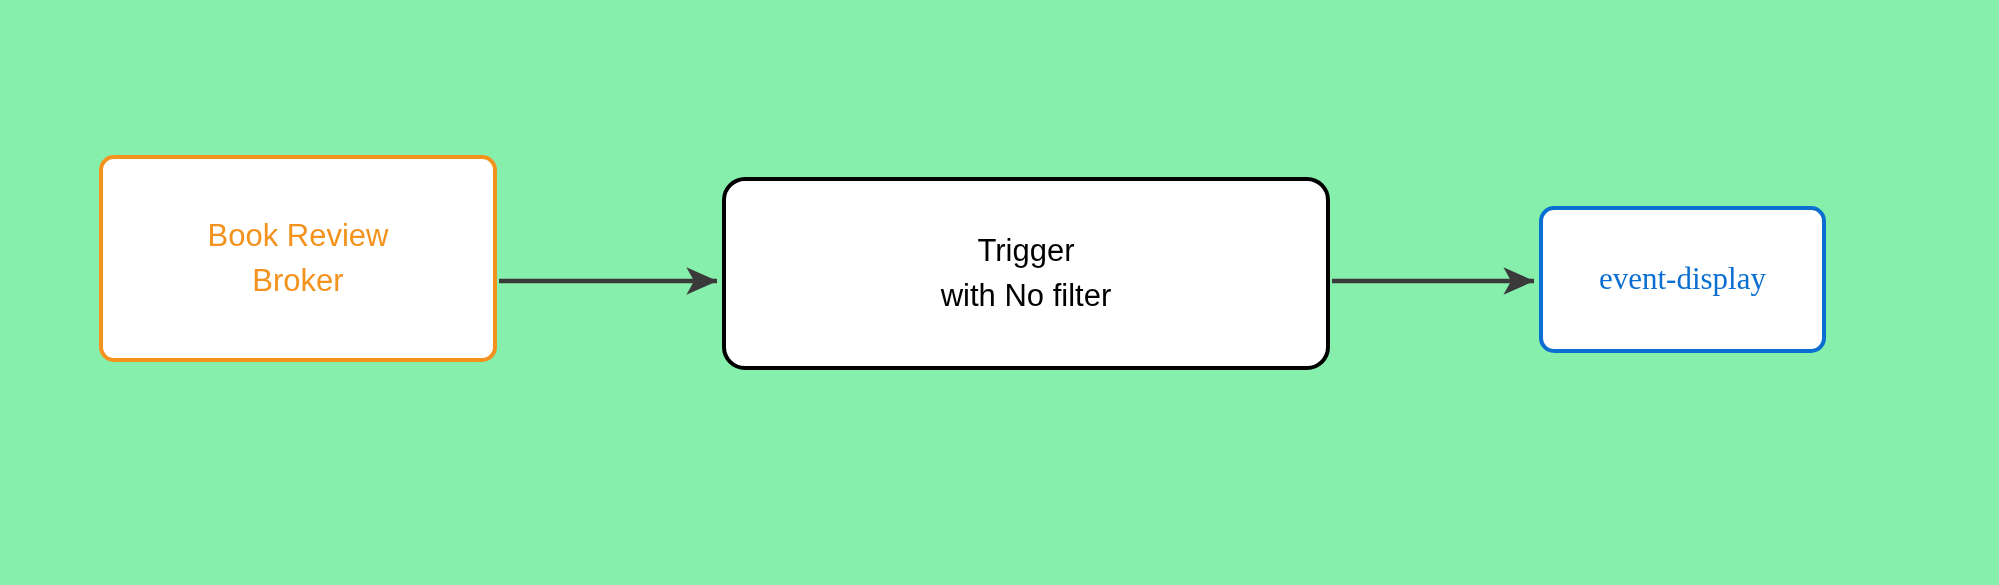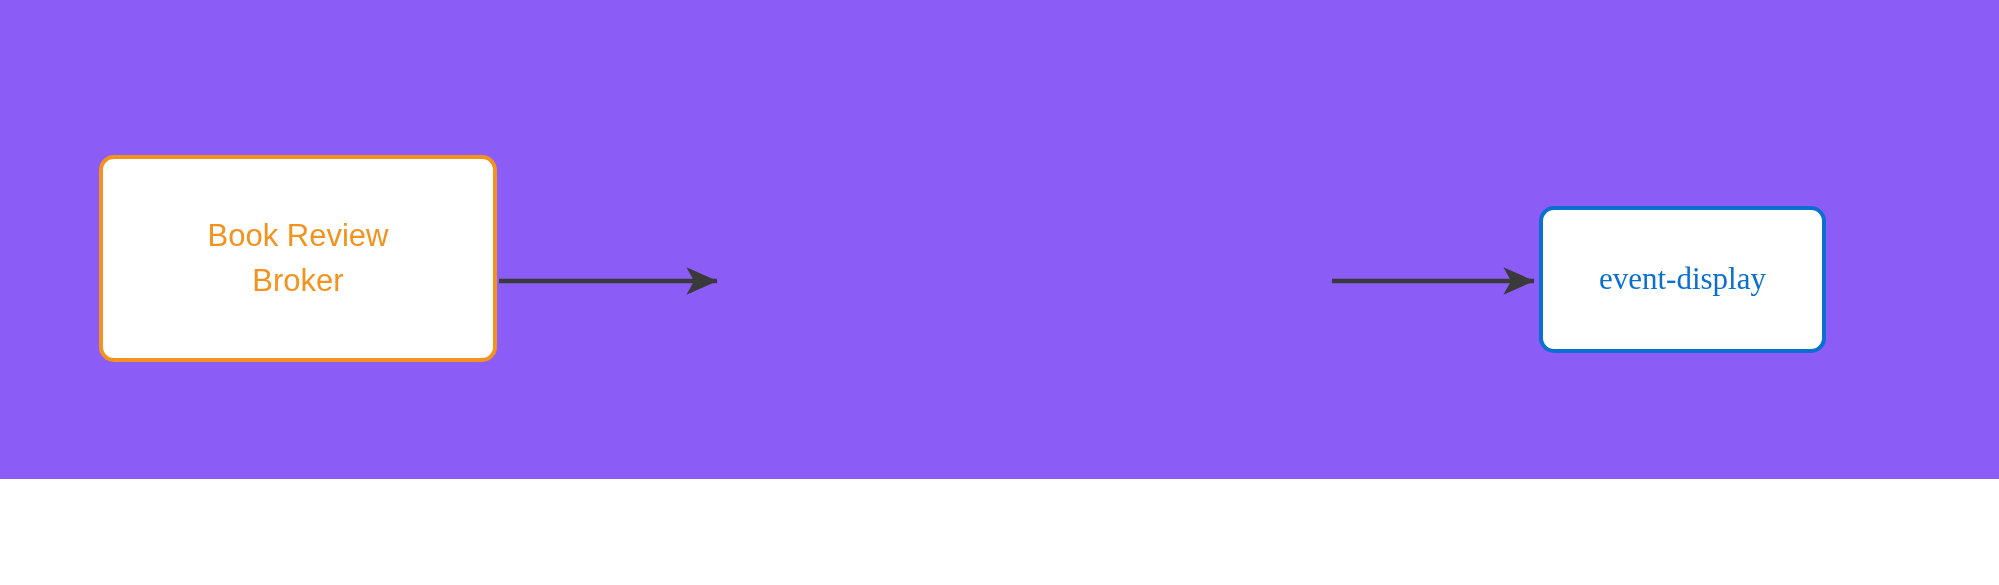--- a/index.html
+++ b/index.html
@@ -7,22 +7,22 @@
     margin: 0;
     padding: 0;
     background: #ffffff;
   }
   body {
     font-family: "Liberation Sans", sans-serif;
   }
   #canvas {
     position: relative;
     width: 1999px;
-    height: 479px;
-    background: #8b5cf6;
+    height: 585px;
+    background: #86efac;
     overflow: hidden;
   }
   .node {
     position: absolute;
     box-sizing: border-box;
     display: flex;
     align-items: center;
     justify-content: center;
     text-align: center;
     background: #ffffff;
@@ -102,18 +102,22 @@
     <g>
       <line x1="1332" y1="281" x2="1534" y2="281" stroke="#3a3a3a" stroke-width="4.5" marker-end="url(#arrowhead)"></line>
     </g>
   </svg>
 
   <div class="node" id="node-source">
     <span class="node-label">Book Review
 Broker</span>
   </div>
 
+  <div class="node" id="node-trigger">
+    <span class="node-label">Trigger
+with No filter</span>
+  </div>
 
   <div class="node" id="node-sink">
     <span class="node-label">event-display</span>
   </div>
 
 </div>
 
 </body></html>

